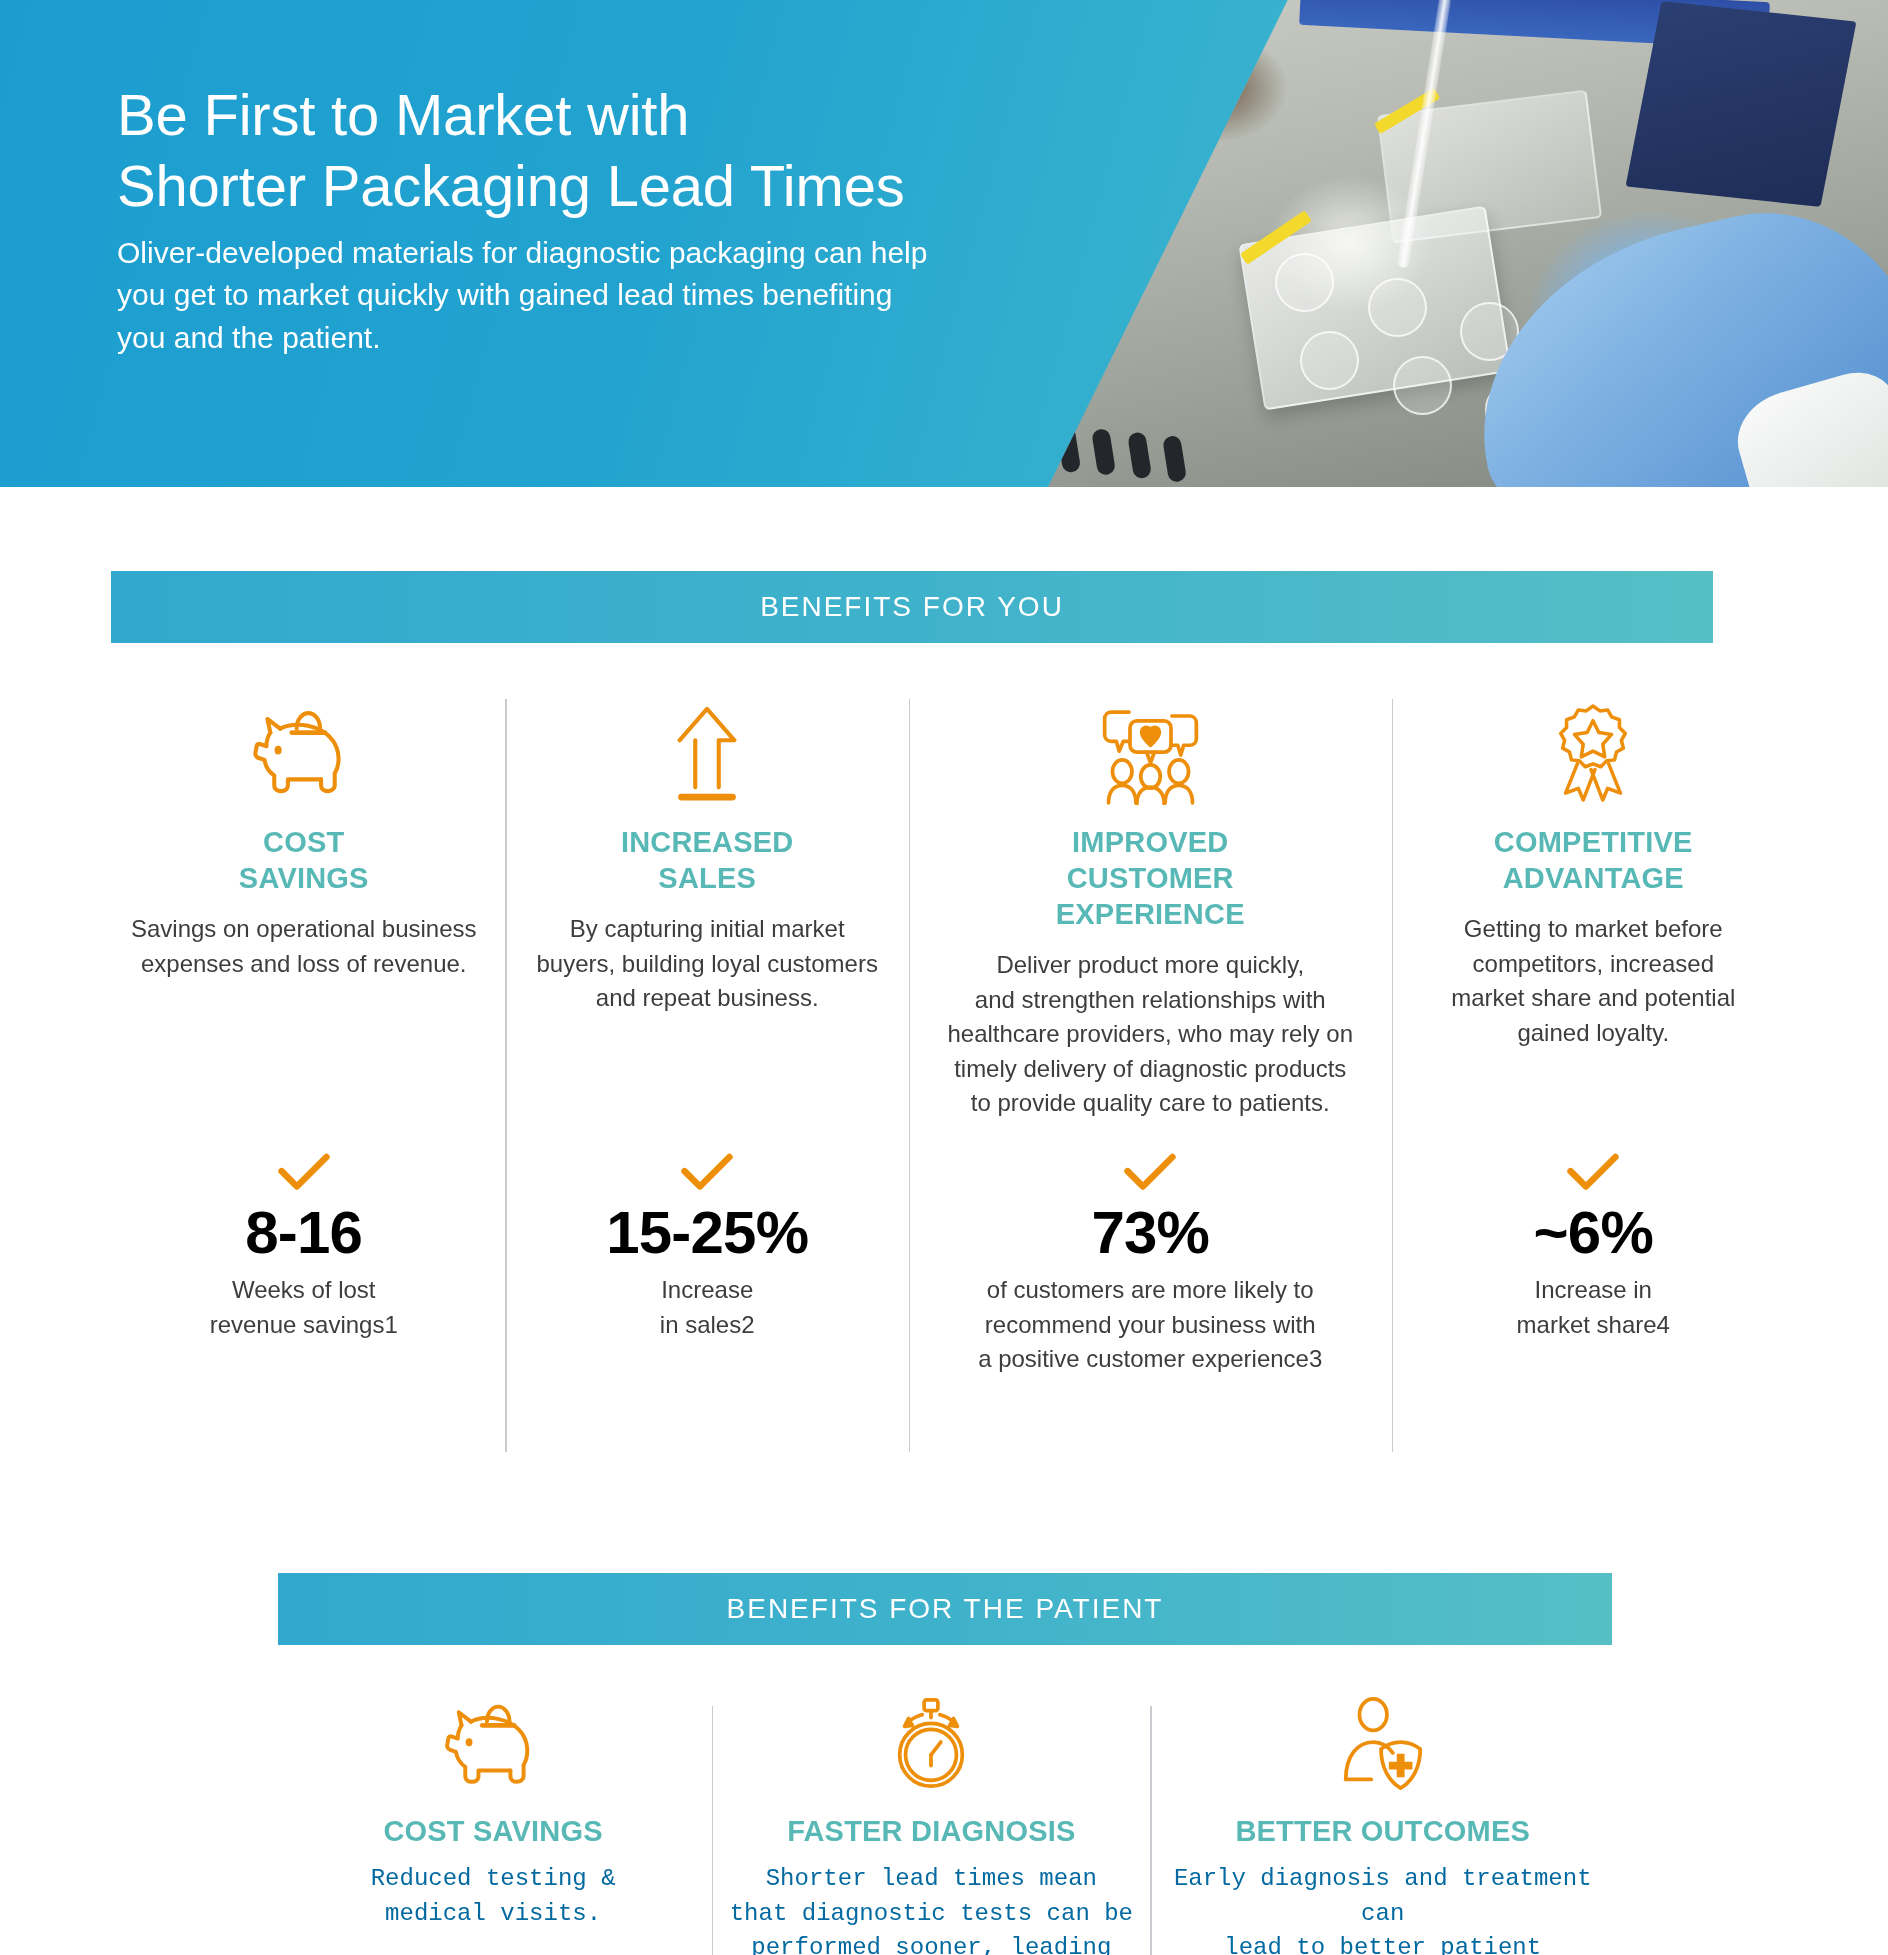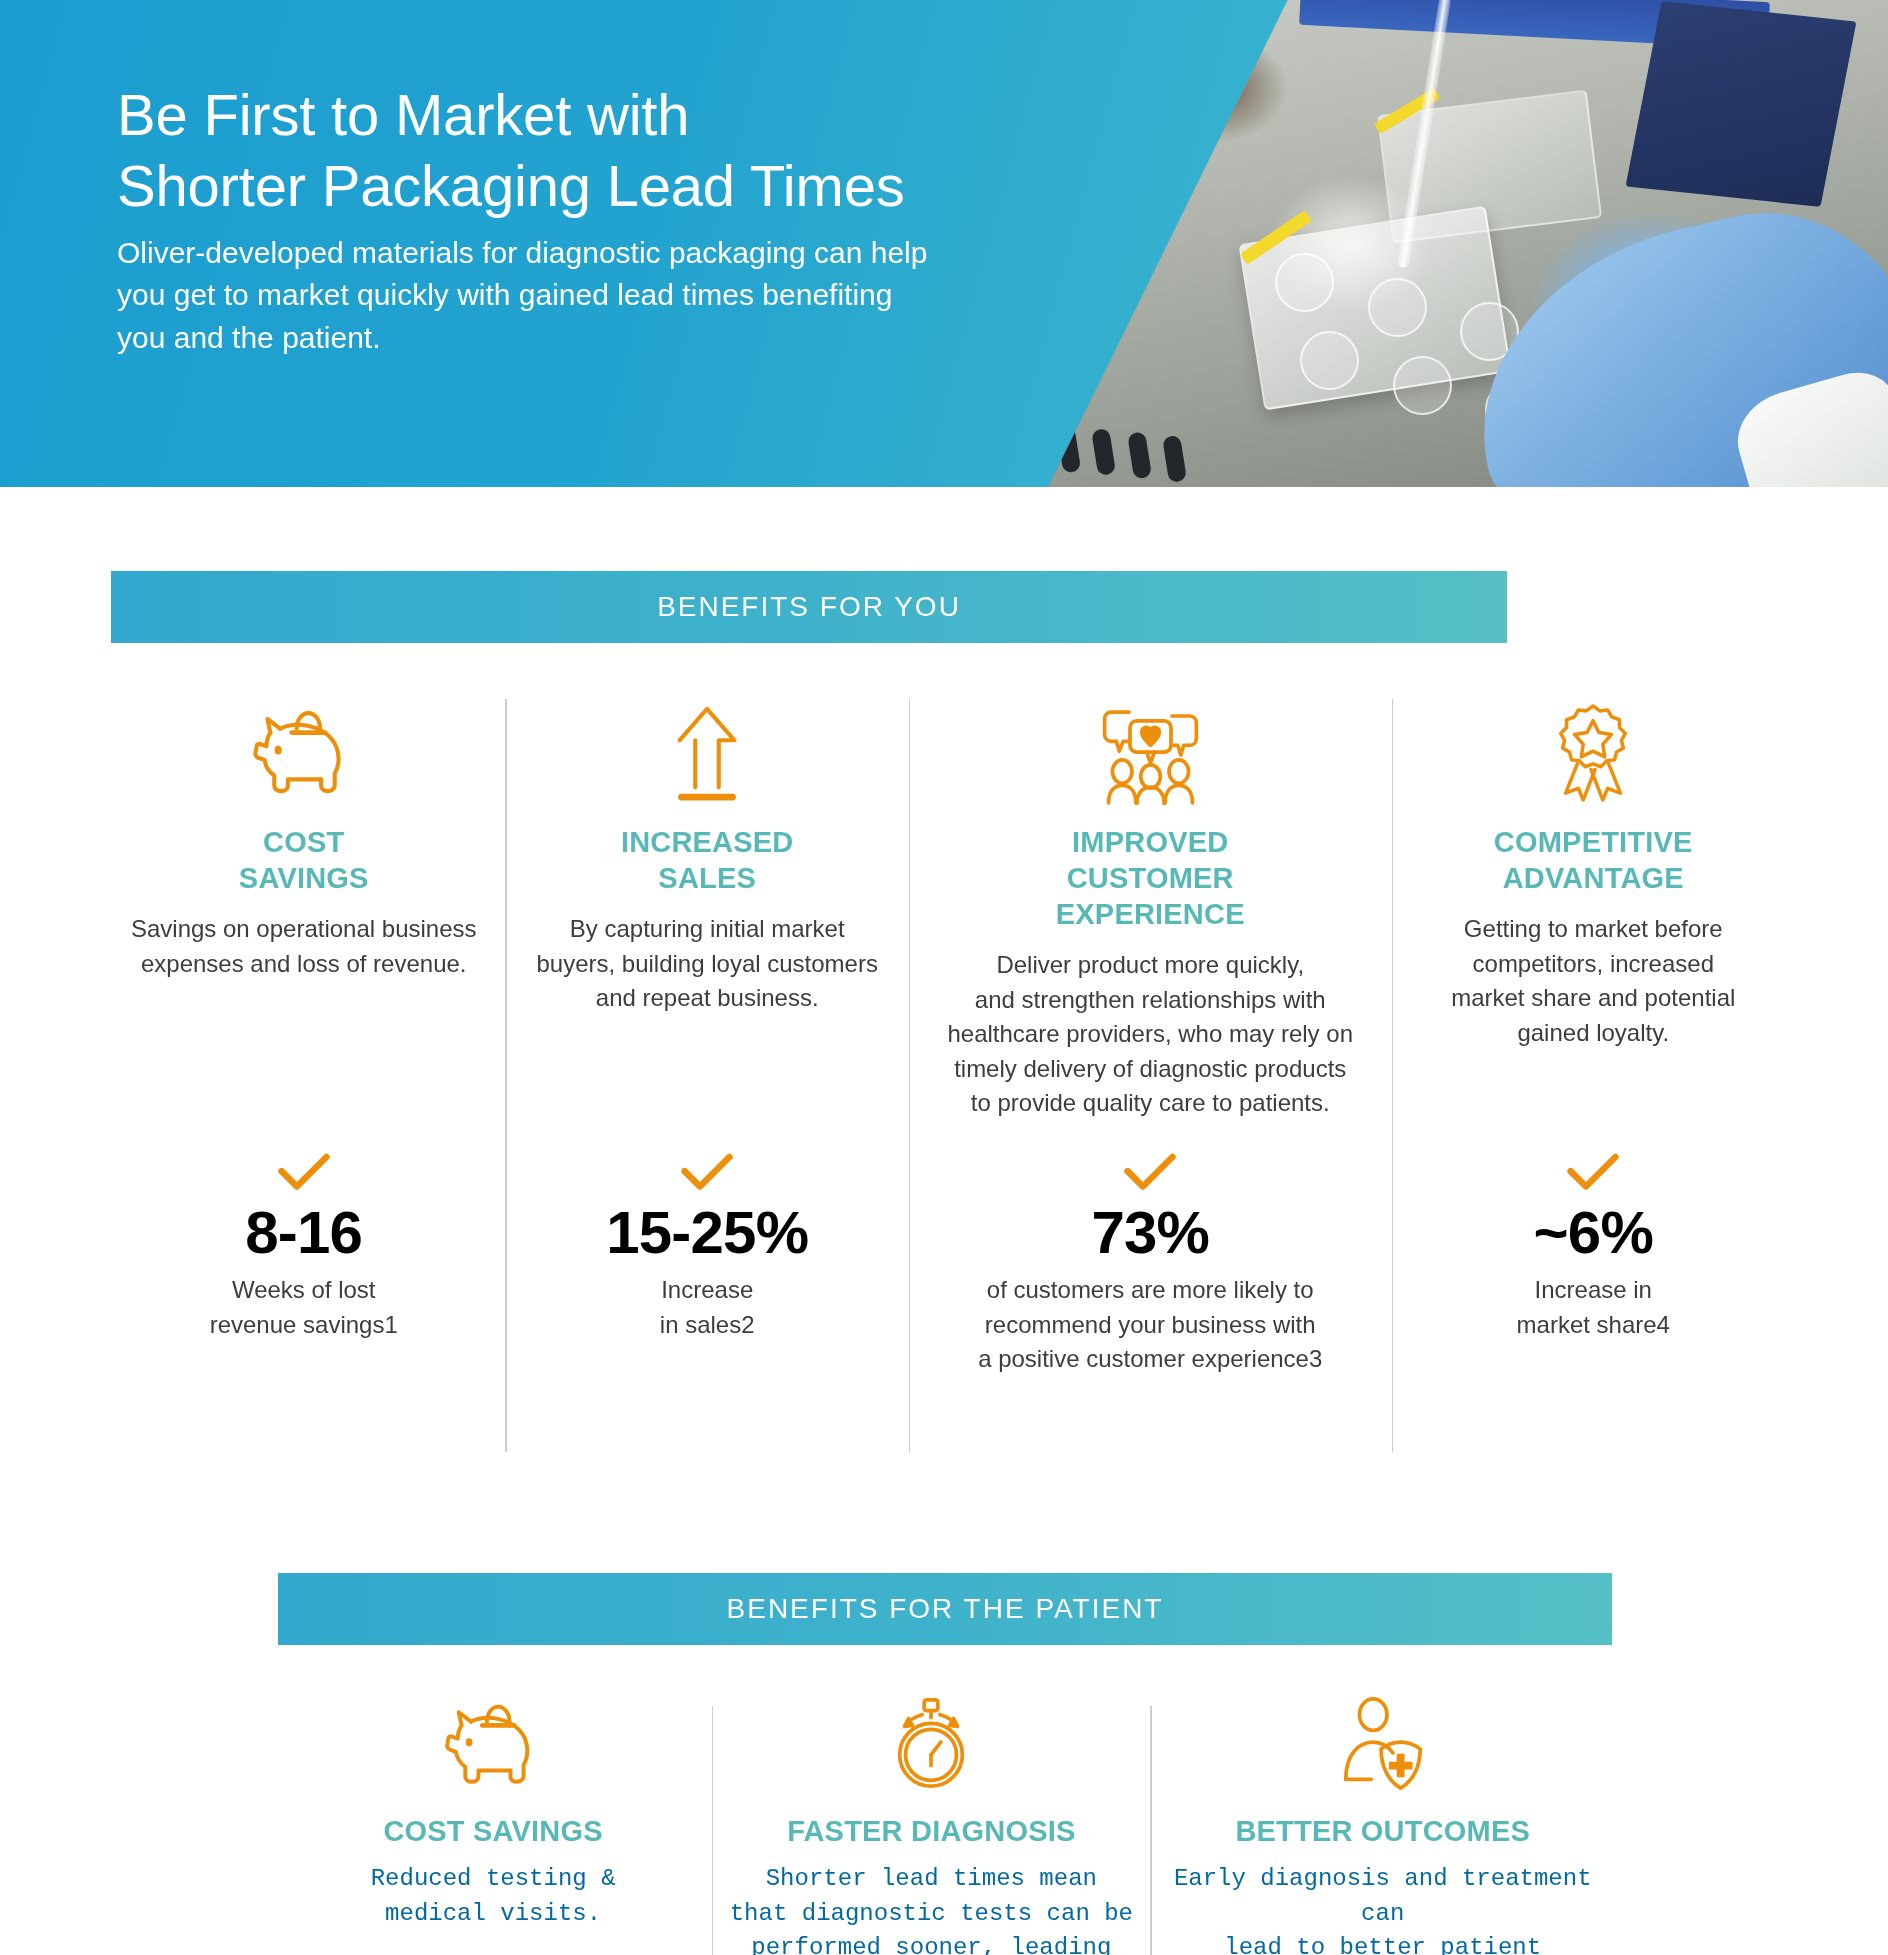--- a/index.html
+++ b/index.html
@@ -131,21 +131,21 @@
     height: 72px;
     background: linear-gradient(90deg, #32A8CE 0%, #3FB2CB 50%, #56BFC6 100%);
     display: flex; align-items: center; justify-content: center;
   }
   .band-label {
     color: #ffffff;
     font-size: 28px;
     letter-spacing: 2px;
     font-weight: 400;
   }
-  #band-you { left: 111px; top: 571px; width: 1396px; }
+  #band-you { left: 111px; top: 571px; width: 1602px; }
   #band-patient { left: 278px; top: 1573px; width: 1334px; align-items: center; }
 
   
   .you-grid {
     position: absolute; left: 102px; top: 688px;
     width: 1693px; height: 774px;
     display: grid;
     grid-template-columns: 1.02fr 1.02fr 1.22fr 1.02fr;
   }
   .ycol { position: relative; padding: 0 14px; text-align: center; }

